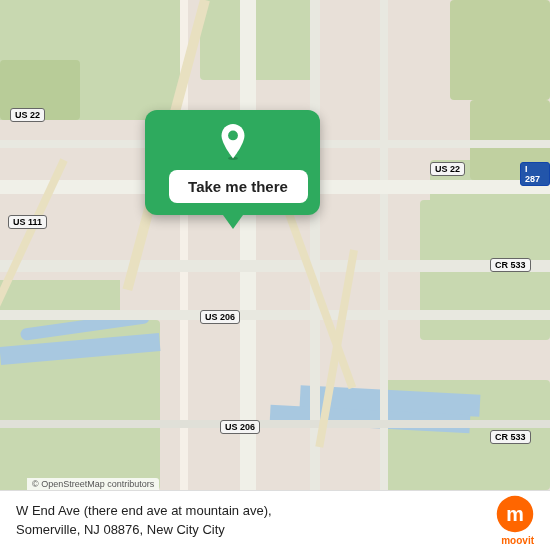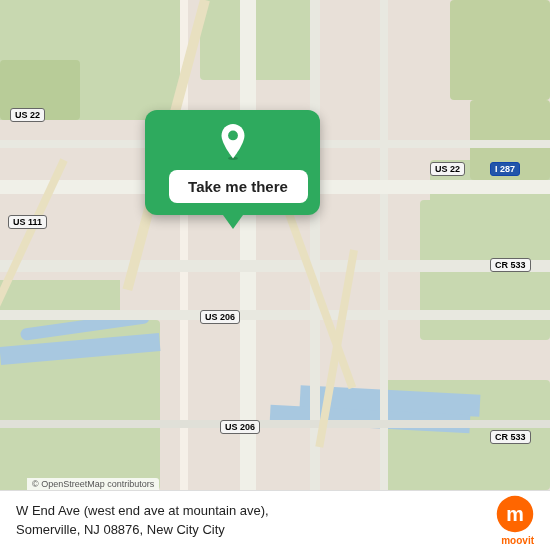--- a/index.html
+++ b/index.html
@@ -104,21 +104,21 @@
       align-items: center;
       justify-content: center;
       font-size: 9px;
       font-weight: bold;
       color: #000;
       border-radius: 3px;
       padding: 1px 4px;
       border: 1.5px solid #666;
       background: #f5f5f5;
     }
-    .shield-blue { background: #2255aa; color: white; border-color: #1144aa; }
+    .shield-blue { background: #2255aa; color: white; border-color: #1144aa; margin-left: 30px; }
     .shield-us22-1 { top: 108px; left: 10px; }
     .shield-us22-2 { top: 162px; left: 430px; }
     .shield-us202 { top: 215px; left: 8px; }
     .shield-us206-1 { top: 310px; left: 200px; }
     .shield-us206-2 { top: 420px; left: 220px; }
     .shield-i287 { top: 162px; left: 490px; background: #2255aa; color: white; border-color: #1144aa; }
     .shield-cr533-1 { top: 258px; left: 490px; }
     .shield-cr533-2 { top: 430px; left: 490px; }
 
     
@@ -272,21 +272,21 @@
       <button class="popup-btn">Take me there</button>
     </div>
     <div class="popup-tail"></div>
   </div>
 
   <div class="attribution">© OpenStreetMap contributors</div>
 </div>
 
 <div class="info-bar">
   <div class="info-text">
-    <div>W End Ave (west end ave at mountain ave),</div>
+    <div>W End Ave (there end ave at mountain ave),</div>
     <div>Somerville, NJ 08876, New City City</div>
   </div>
   <div class="moovit-logo">
     <svg class="moovit-m" viewBox="0 0 50 50" xmlns="http://www.w3.org/2000/svg">
 
       <circle cx="25" cy="25" r="24" fill="#FF6600"></circle>
       <text x="25" y="34" font-family="Arial" font-size="26" font-weight="bold" fill="white" text-anchor="middle">m</text>
     </svg>
     <span style="font-size:10px; color:#FF6600; font-weight:bold; margin-top:2px;">moovit</span>
   </div>

